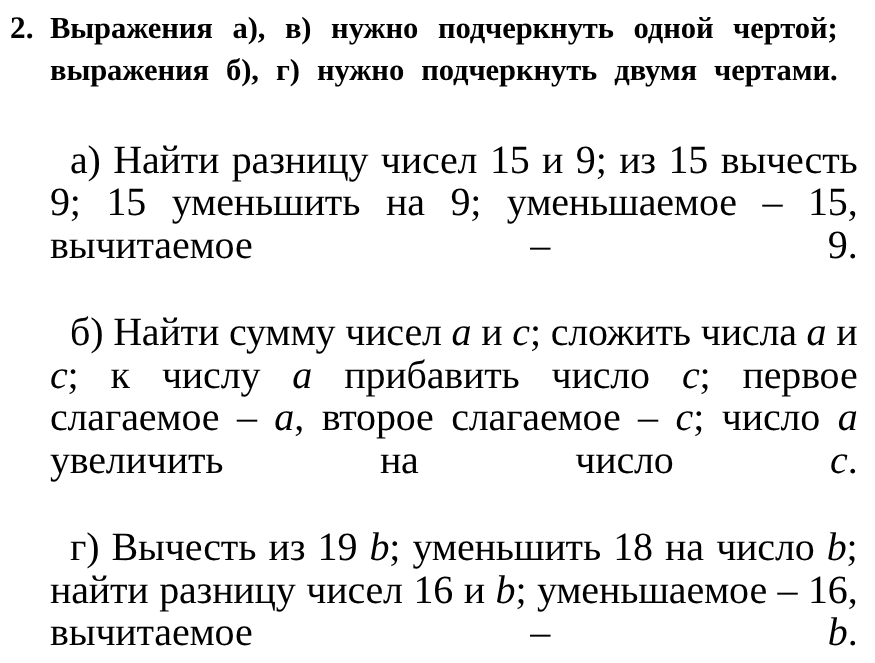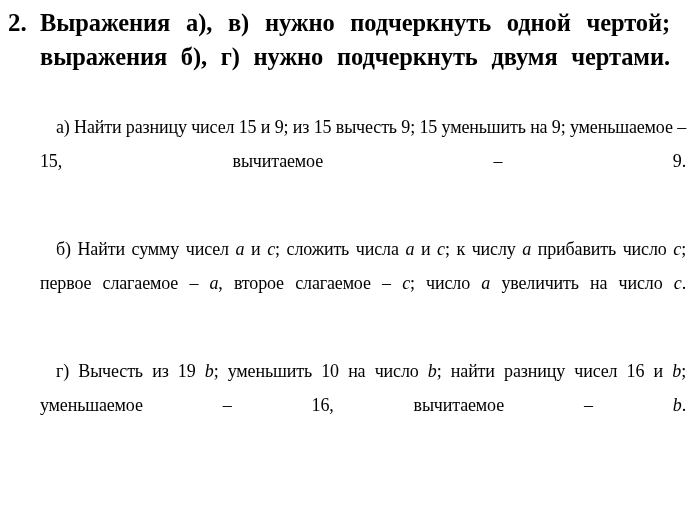--- a/index.html
+++ b/index.html
@@ -44,30 +44,30 @@
     font-weight: bold;
     font-size: 24.5px;
     line-height: 34px;
     letter-spacing: -0.1px;
     text-align: justify;
     text-justify: inter-word;
     margin: 0 16px 2px 0;
     font-family: Liberation Serif, serif;
   }
   .para {
-    font-size: 18px;
+    font-size: 32px;
     line-height: 34px;
     letter-spacing: -0.15px;
     text-align: justify;
     text-justify: inter-word;
     margin: 0;
     text-indent: 16px;
   }
   .para + .para {
-    margin-top: 20px;
+    margin-top: 2px;
   }
   .var {
     font-style: italic;
   }
   
   .para::after, .lead::after {
     content: "";
     display: inline-block;
     width: 100%;
   }
@@ -75,16 +75,16 @@
 </head>
 <body>
 
 <div class="page">
   <div class="exercise">
     <div class="ex-number">2.</div>
     <div class="ex-body">
       <p class="lead">Выражения а), в) нужно подчеркнуть одной чертой; выражения б), г) нужно подчеркнуть двумя чертами.</p>
       <p class="para"><span>а) Найти разницу чисел 15 и 9; из 15 вычесть 9; 15 уменьшить на 9; уменьшаемое – 15, вычитаемое – 9.</span></p>
       <p class="para"><span>б) Найти сумму чисел </span><span class="var">a</span><span> и </span><span class="var">c</span><span>; сложить числа </span><span class="var">a</span><span> и </span><span class="var">c</span><span>; к числу </span><span class="var">a</span><span> прибавить число </span><span class="var">c</span><span>; первое слагаемое – </span><span class="var">a</span><span>, второе слагаемое – </span><span class="var">c</span><span>; число </span><span class="var">a</span><span> увеличить на число </span><span class="var">c</span><span>.</span></p>
-      <p class="para"><span>г) Вычесть из 19 </span><span class="var">b</span><span>; уменьшить 10 на число </span><span class="var">b</span><span>; найти разницу чисел 16 и </span><span class="var">b</span><span>; уменьшаемое – 16, вычитаемое – </span><span class="var">b</span><span>.</span></p>
+      <p class="para"><span>г) Вычесть из 19 </span><span class="var">b</span><span>; уменьшить 18 на число </span><span class="var">b</span><span>; найти разницу чисел 16 и </span><span class="var">b</span><span>; уменьшаемое – 16, вычитаемое – </span><span class="var">b</span><span>.</span></p>
     </div>
   </div>
 </div>
 
 </body></html>

